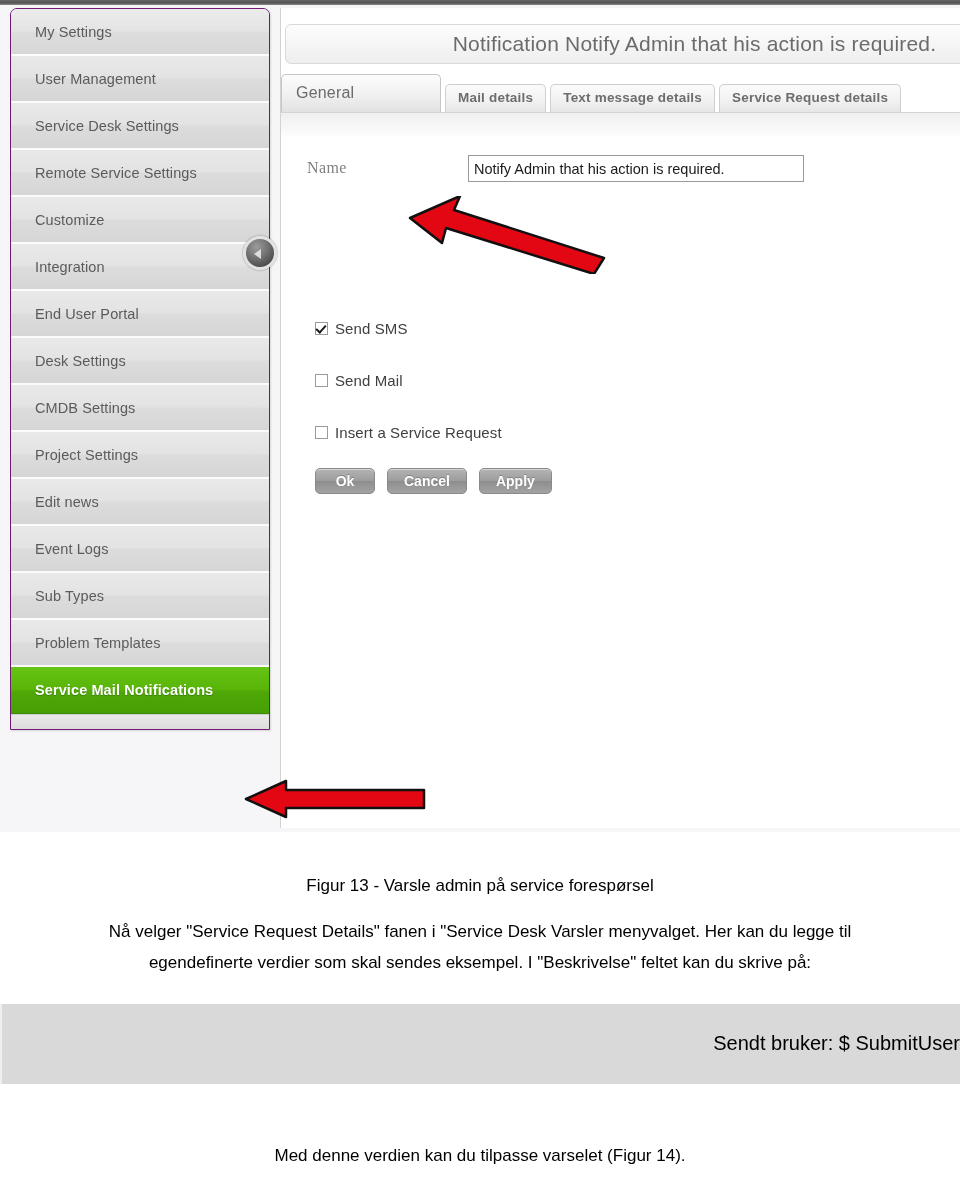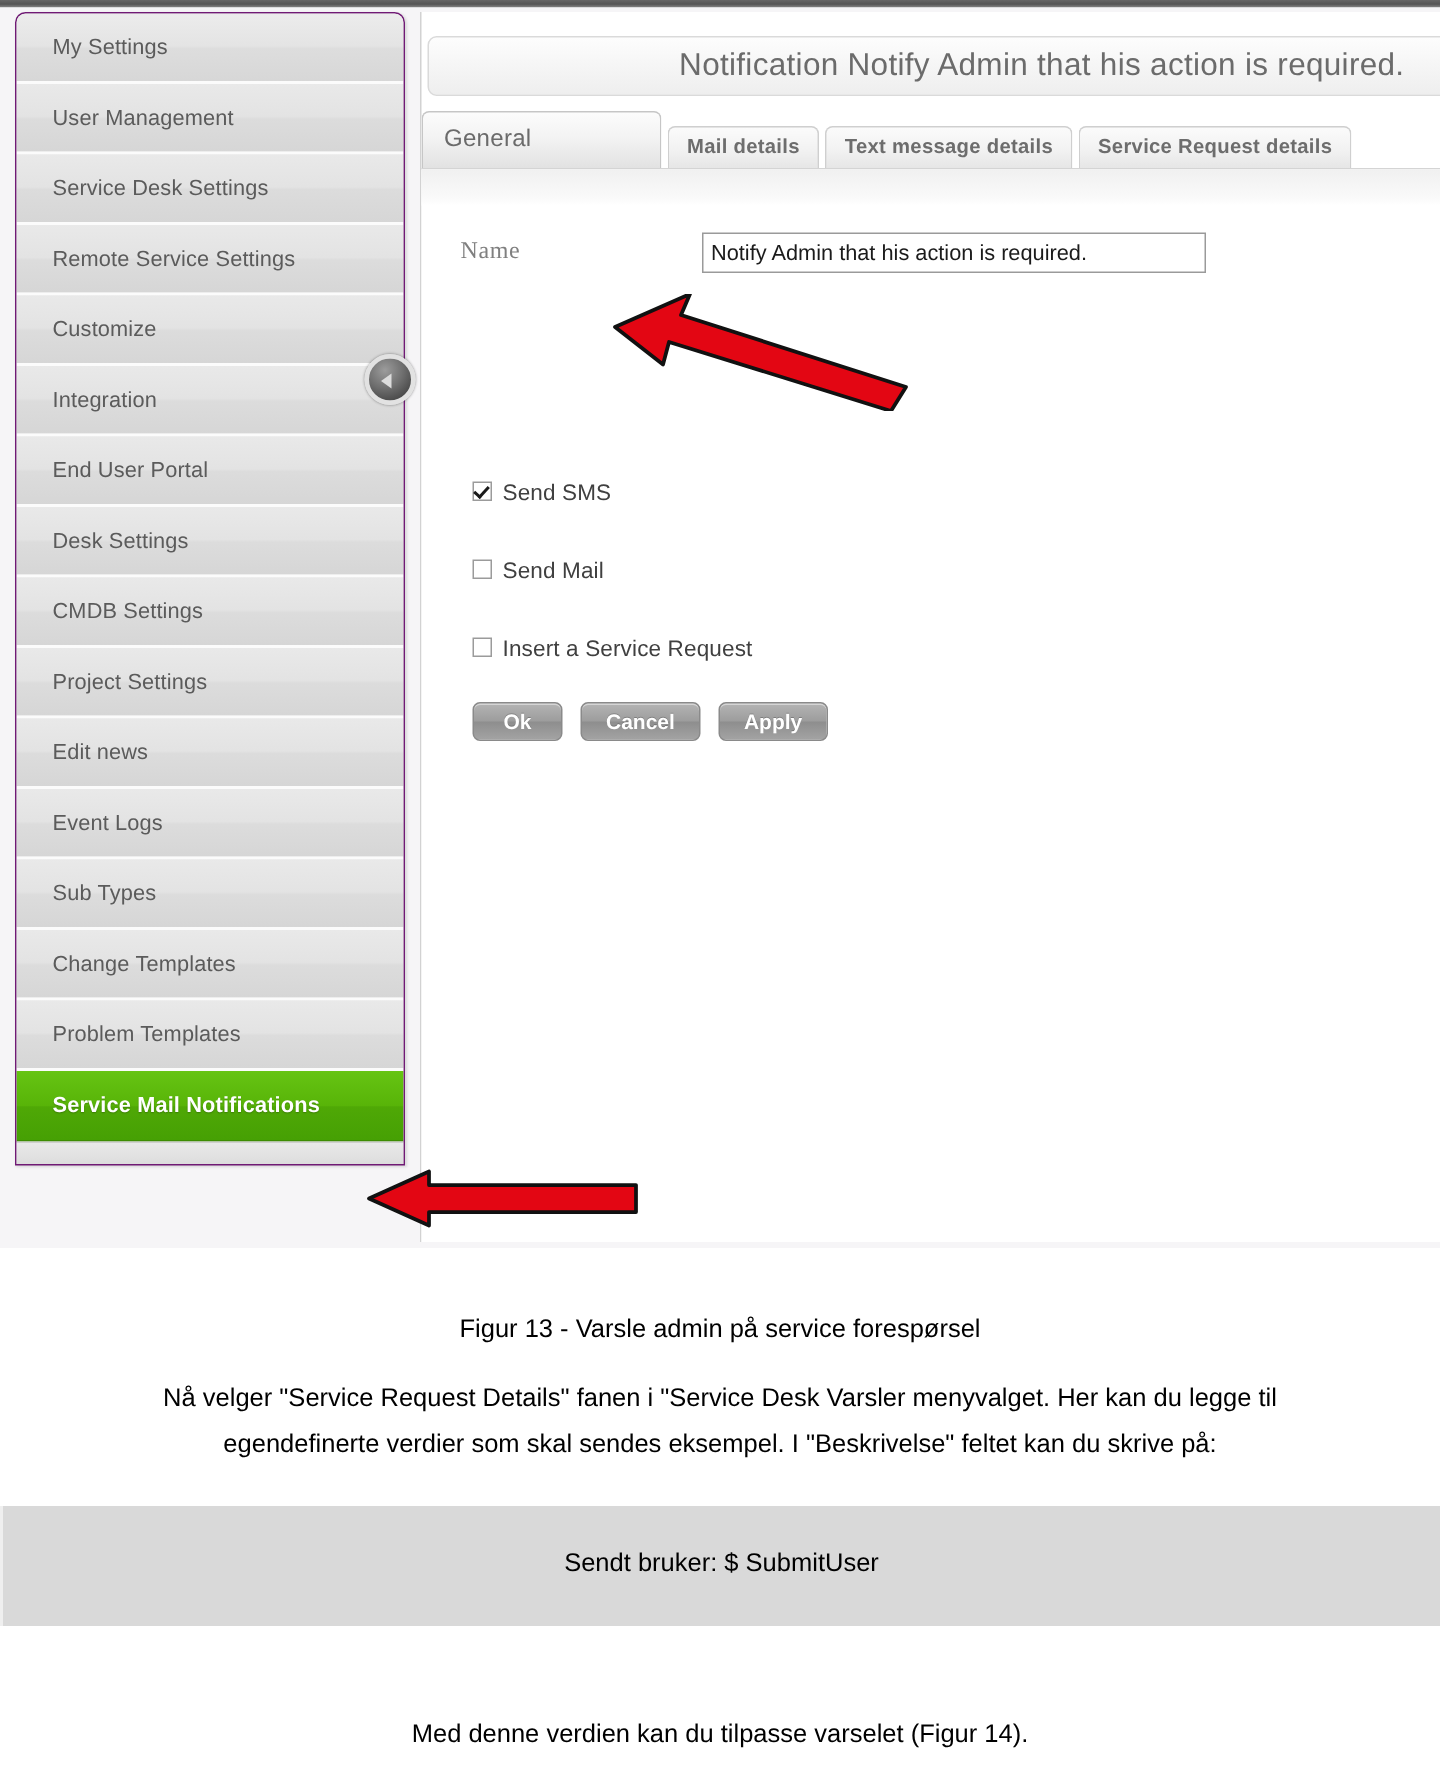--- a/index.html
+++ b/index.html
@@ -330,22 +330,22 @@
     height: 80px;
     background: #d9d9d9;
     border-left: 2px solid #efefef;
     box-sizing: border-box;
     position: relative;
   }
   .code-text {
     position: absolute;
     left: 0; right: 0;
     top: 28px;
-    text-align: center;
-    font-size: 17px;
+    text-align: right;
+    font-size: 20px;
     color: #000000;
   }
   .closing {
     margin-top: 62px;
     text-align: center;
     font-size: 17px;
     color: #000000;
   }
 </style>
 </head>
@@ -363,21 +363,20 @@
     <div class="side-item"><span>Remote Service Settings</span></div>
     <div class="side-item"><span>Customize</span></div>
     <div class="side-item"><span>Integration</span></div>
     <div class="side-item"><span>End User Portal</span></div>
     <div class="side-item"><span>Desk Settings</span></div>
     <div class="side-item"><span>CMDB Settings</span></div>
     <div class="side-item"><span>Project Settings</span></div>
     <div class="side-item"><span>Edit news</span></div>
     <div class="side-item"><span>Event Logs</span></div>
     <div class="side-item"><span>Sub Types</span></div>
-    <div class="side-item"><span>Change Templates</span></div>
     <div class="side-item"><span>Problem Templates</span></div>
     <div class="side-item active"><span>Service Mail Notifications</span></div>
     <div class="side-tail"></div>
   </div>
 
   <div class="collapse-knob"></div>
 
   <div class="main-panel">
 
     <div class="panel-titlebar">

